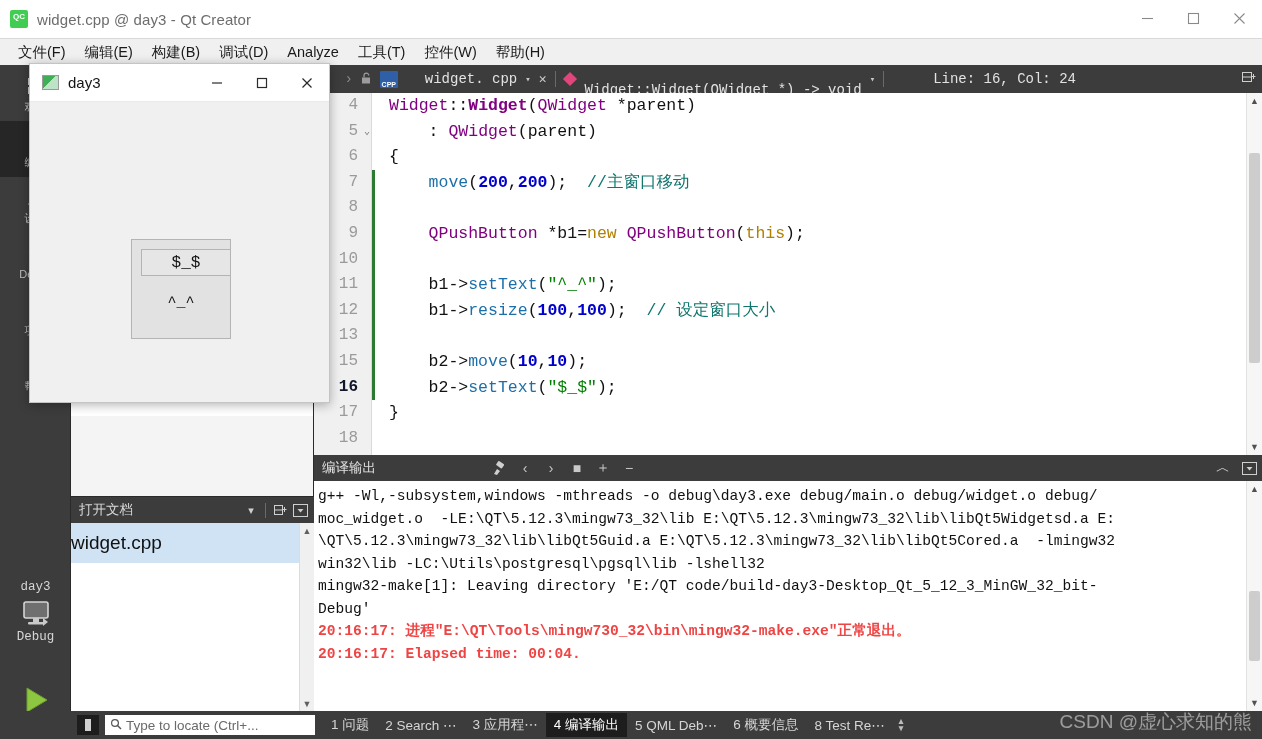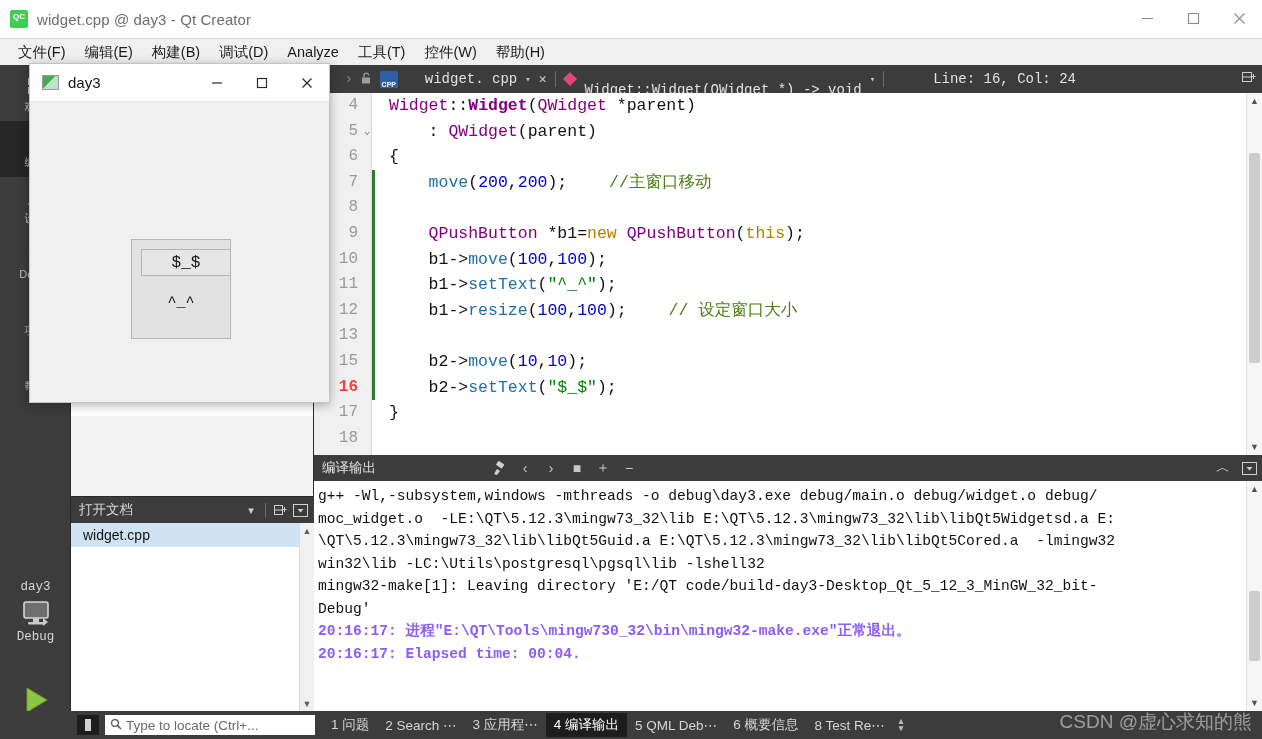--- a/index.html
+++ b/index.html
@@ -110,22 +110,22 @@
     align-items: center; justify-content: center; color: #cfcfcf; font-size: 11px;
   }
   .dock-sep { width: 1px; height: 15px; background: #6a6a6a; margin: 0 4px; }
   .dock-body { background: #ffffff; height: 351px; position: relative; }
 
   .opendocs {
     position: absolute; left: 71px; top: 496px; width: 243px; height: 215px;
     background: #ffffff; border-top: 1px solid #2a2a2a;
   }
   .doc-item {
-    height: 24px; background: #cfe3f5; display: flex; align-items: center;
-    padding-left: 12px; font-size: 14px; color: #111;
+    height: 40px; background: #cfe3f5; display: flex; align-items: center;
+    padding-left: 0; font-size: 19px; color: #111;
   }
   .vscroll {
     position: absolute; right: 0; top: 26px; width: 15px; bottom: 0;
     background: #f0f0f0; border-left: 1px solid #dcdcdc;
   }
   .vscroll .arr {
     height: 15px; display: flex; align-items: center; justify-content: center;
     color: #606060; font-size: 9px;
   }
   .vscroll .arr.bot { position: absolute; bottom: 0; left: 0; right: 0; }
@@ -167,35 +167,35 @@
   }
   .codelines {
     position: absolute; left: 0; top: 0; right: 16px; bottom: 0;
     font-family: "Liberation Mono", monospace; font-size: 16.5px; line-height: 25.6px;
   }
   .cl { height: 25.6px; display: flex; align-items: center; white-space: pre; }
   .lnum {
     width: 48px; text-align: right; color: #9a9a9a; flex: none;
     padding-right: 4px; font-size: 16px;
   }
-  .lnum.cur { color: #ef4444; font-weight: bold; }
+  .lnum.cur { color: #0f172a; font-weight: bold; }
   .fold {
     width: 10px; flex: none; color: #6a6a6a; font-size: 10px; text-align: center;
   }
   .blkmark { width: 3px; flex: none; background: transparent; align-self: stretch; }
   .blkmark.on { background: #2f7a32; }
   .ctext { padding-left: 14px; }
 
   .k-type   { color: #800080; }
   .k-bold   { color: #800080; font-weight: bold; }
   .k-kw     { color: #b08000; }
   .k-fn     { color: #1c6fa8; }
-  .k-num    { color: #0000cd; }
+  .k-num    { color: #0000cd; font-weight: bold; }
   .k-str    { color: #008000; }
-  .k-cmt    { color: #4d7c0f; margin-left: 22px; }
+  .k-cmt    { color: #0f766e; }
   .k-plain  { color: #111111; }
   .k-link   { color: #1c6fa8; text-decoration: underline; }
 
   .code-vscroll {
     position: absolute; right: 0; top: 0; width: 16px; bottom: 0;
     background: #f6f6f6; border-left: 1px solid #e2e2e2;
   }
   .code-vscroll .thumb {
     position: absolute; left: 2px; right: 2px; top: 60px; height: 210px;
     background: #cdcdcd; border-radius: 2px;
@@ -221,21 +221,21 @@
     width: 26px; height: 22px; display: flex; align-items: center;
     justify-content: center; color: #c9c9c9; font-size: 14px;
   }
   .out-right { margin-left: auto; display: flex; align-items: center; }
   .out-body {
     position: relative; height: 204px; background: #ffffff;
     font-family: "Liberation Mono", monospace; font-size: 14.6px;
     line-height: 22.5px; padding: 4px 0 0 4px; overflow: hidden;
   }
   .ol { white-space: pre; color: #101010; }
-  .ol.msg { color: #8b5cf6; font-weight: bold; }
+  .ol.msg { color: #ef4444; font-weight: bold; }
   .out-vscroll {
     position: absolute; right: 0; top: 26px; width: 16px; bottom: 0;
     background: #f6f6f6; border-left: 1px solid #e2e2e2;
   }
   .out-vscroll .thumb {
     position: absolute; left: 2px; right: 2px; top: 110px; height: 70px;
     background: #cdcdcd; border-radius: 2px;
   }
   .out-vscroll .arr {
     height: 16px; display: flex; align-items: center; justify-content: center;
@@ -510,21 +510,21 @@
 
     <div class="code-area">
       <div class="gutter"></div>
       <div class="codelines" id="codelines">
           <div class="cl"><span class="lnum">4</span><span class="fold"></span><span class="blkmark"></span><span class="ctext"><span class="k-type">Widget</span><span class="k-plain">::</span><span class="k-bold">Widget</span><span class="k-plain">(</span><span class="k-type">QWidget</span><span class="k-plain"> *parent)</span></span></div>
           <div class="cl"><span class="lnum">5</span><span class="fold">⌄</span><span class="blkmark"></span><span class="ctext"><span class="k-plain">    : </span><span class="k-type">QWidget</span><span class="k-plain">(parent)</span></span></div>
           <div class="cl"><span class="lnum">6</span><span class="fold"></span><span class="blkmark"></span><span class="ctext"><span class="k-plain">{</span></span></div>
           <div class="cl"><span class="lnum">7</span><span class="fold"></span><span class="blkmark on"></span><span class="ctext"><span class="k-plain">    </span><span class="k-fn">move</span><span class="k-plain">(</span><span class="k-num">200</span><span class="k-plain">,</span><span class="k-num">200</span><span class="k-plain">);  </span><span class="k-cmt">//主窗口移动</span></span></div>
           <div class="cl"><span class="lnum">8</span><span class="fold"></span><span class="blkmark on"></span><span class="ctext"></span></div>
           <div class="cl"><span class="lnum">9</span><span class="fold"></span><span class="blkmark on"></span><span class="ctext"><span class="k-plain">    </span><span class="k-type">QPushButton</span><span class="k-plain"> *b1=</span><span class="k-kw">new</span><span class="k-plain"> </span><span class="k-type">QPushButton</span><span class="k-plain">(</span><span class="k-kw">this</span><span class="k-plain">);</span></span></div>
-          <div class="cl"><span class="lnum">10</span><span class="fold"></span><span class="blkmark on"></span><span class="ctext"><span class="k-plain">    b1-&gt;</span><span class="k-fn">move</span><span class="k-plain">(</span><span class="k-num">100</span><span class="k-plain">,</span><span class="k-num">100</span><span class="k-plain">);</span></span></div>
+          <div class="cl"><span class="lnum">10</span><span class="fold"></span><span class="blkmark on"></span></div>
           <div class="cl"><span class="lnum">11</span><span class="fold"></span><span class="blkmark on"></span><span class="ctext"><span class="k-plain">    b1-&gt;</span><span class="k-fn">setText</span><span class="k-plain">(</span><span class="k-str">"^_^"</span><span class="k-plain">);</span></span></div>
           <div class="cl"><span class="lnum">12</span><span class="fold"></span><span class="blkmark on"></span><span class="ctext"><span class="k-plain">    b1-&gt;</span><span class="k-fn">resize</span><span class="k-plain">(</span><span class="k-num">100</span><span class="k-plain">,</span><span class="k-num">100</span><span class="k-plain">);  </span><span class="k-cmt">// 设定窗口大小</span></span></div>
           <div class="cl"><span class="lnum">13</span><span class="fold"></span><span class="blkmark on"></span><span class="ctext"></span></div>
           <div class="cl"><span class="lnum">15</span><span class="fold"></span><span class="blkmark on"></span><span class="ctext"><span class="k-plain">    b2-&gt;</span><span class="k-fn">move</span><span class="k-plain">(</span><span class="k-num">10</span><span class="k-plain">,</span><span class="k-num">10</span><span class="k-plain">);</span></span></div>
           <div class="cl"><span class="lnum cur">16</span><span class="fold"></span><span class="blkmark on"></span><span class="ctext"><span class="k-plain">    b2-&gt;</span><span class="k-fn">setText</span><span class="k-plain">(</span><span class="k-str">"$_$"</span><span class="k-plain">);</span></span></div>
           <div class="cl"><span class="lnum">17</span><span class="fold"></span><span class="blkmark"></span><span class="ctext"><span class="k-plain">}</span></span></div>
           <div class="cl"><span class="lnum">18</span><span class="fold"></span><span class="blkmark"></span><span class="ctext"></span></div>
         </div>
       <div class="code-vscroll">
         <div class="arr">▲</div>

